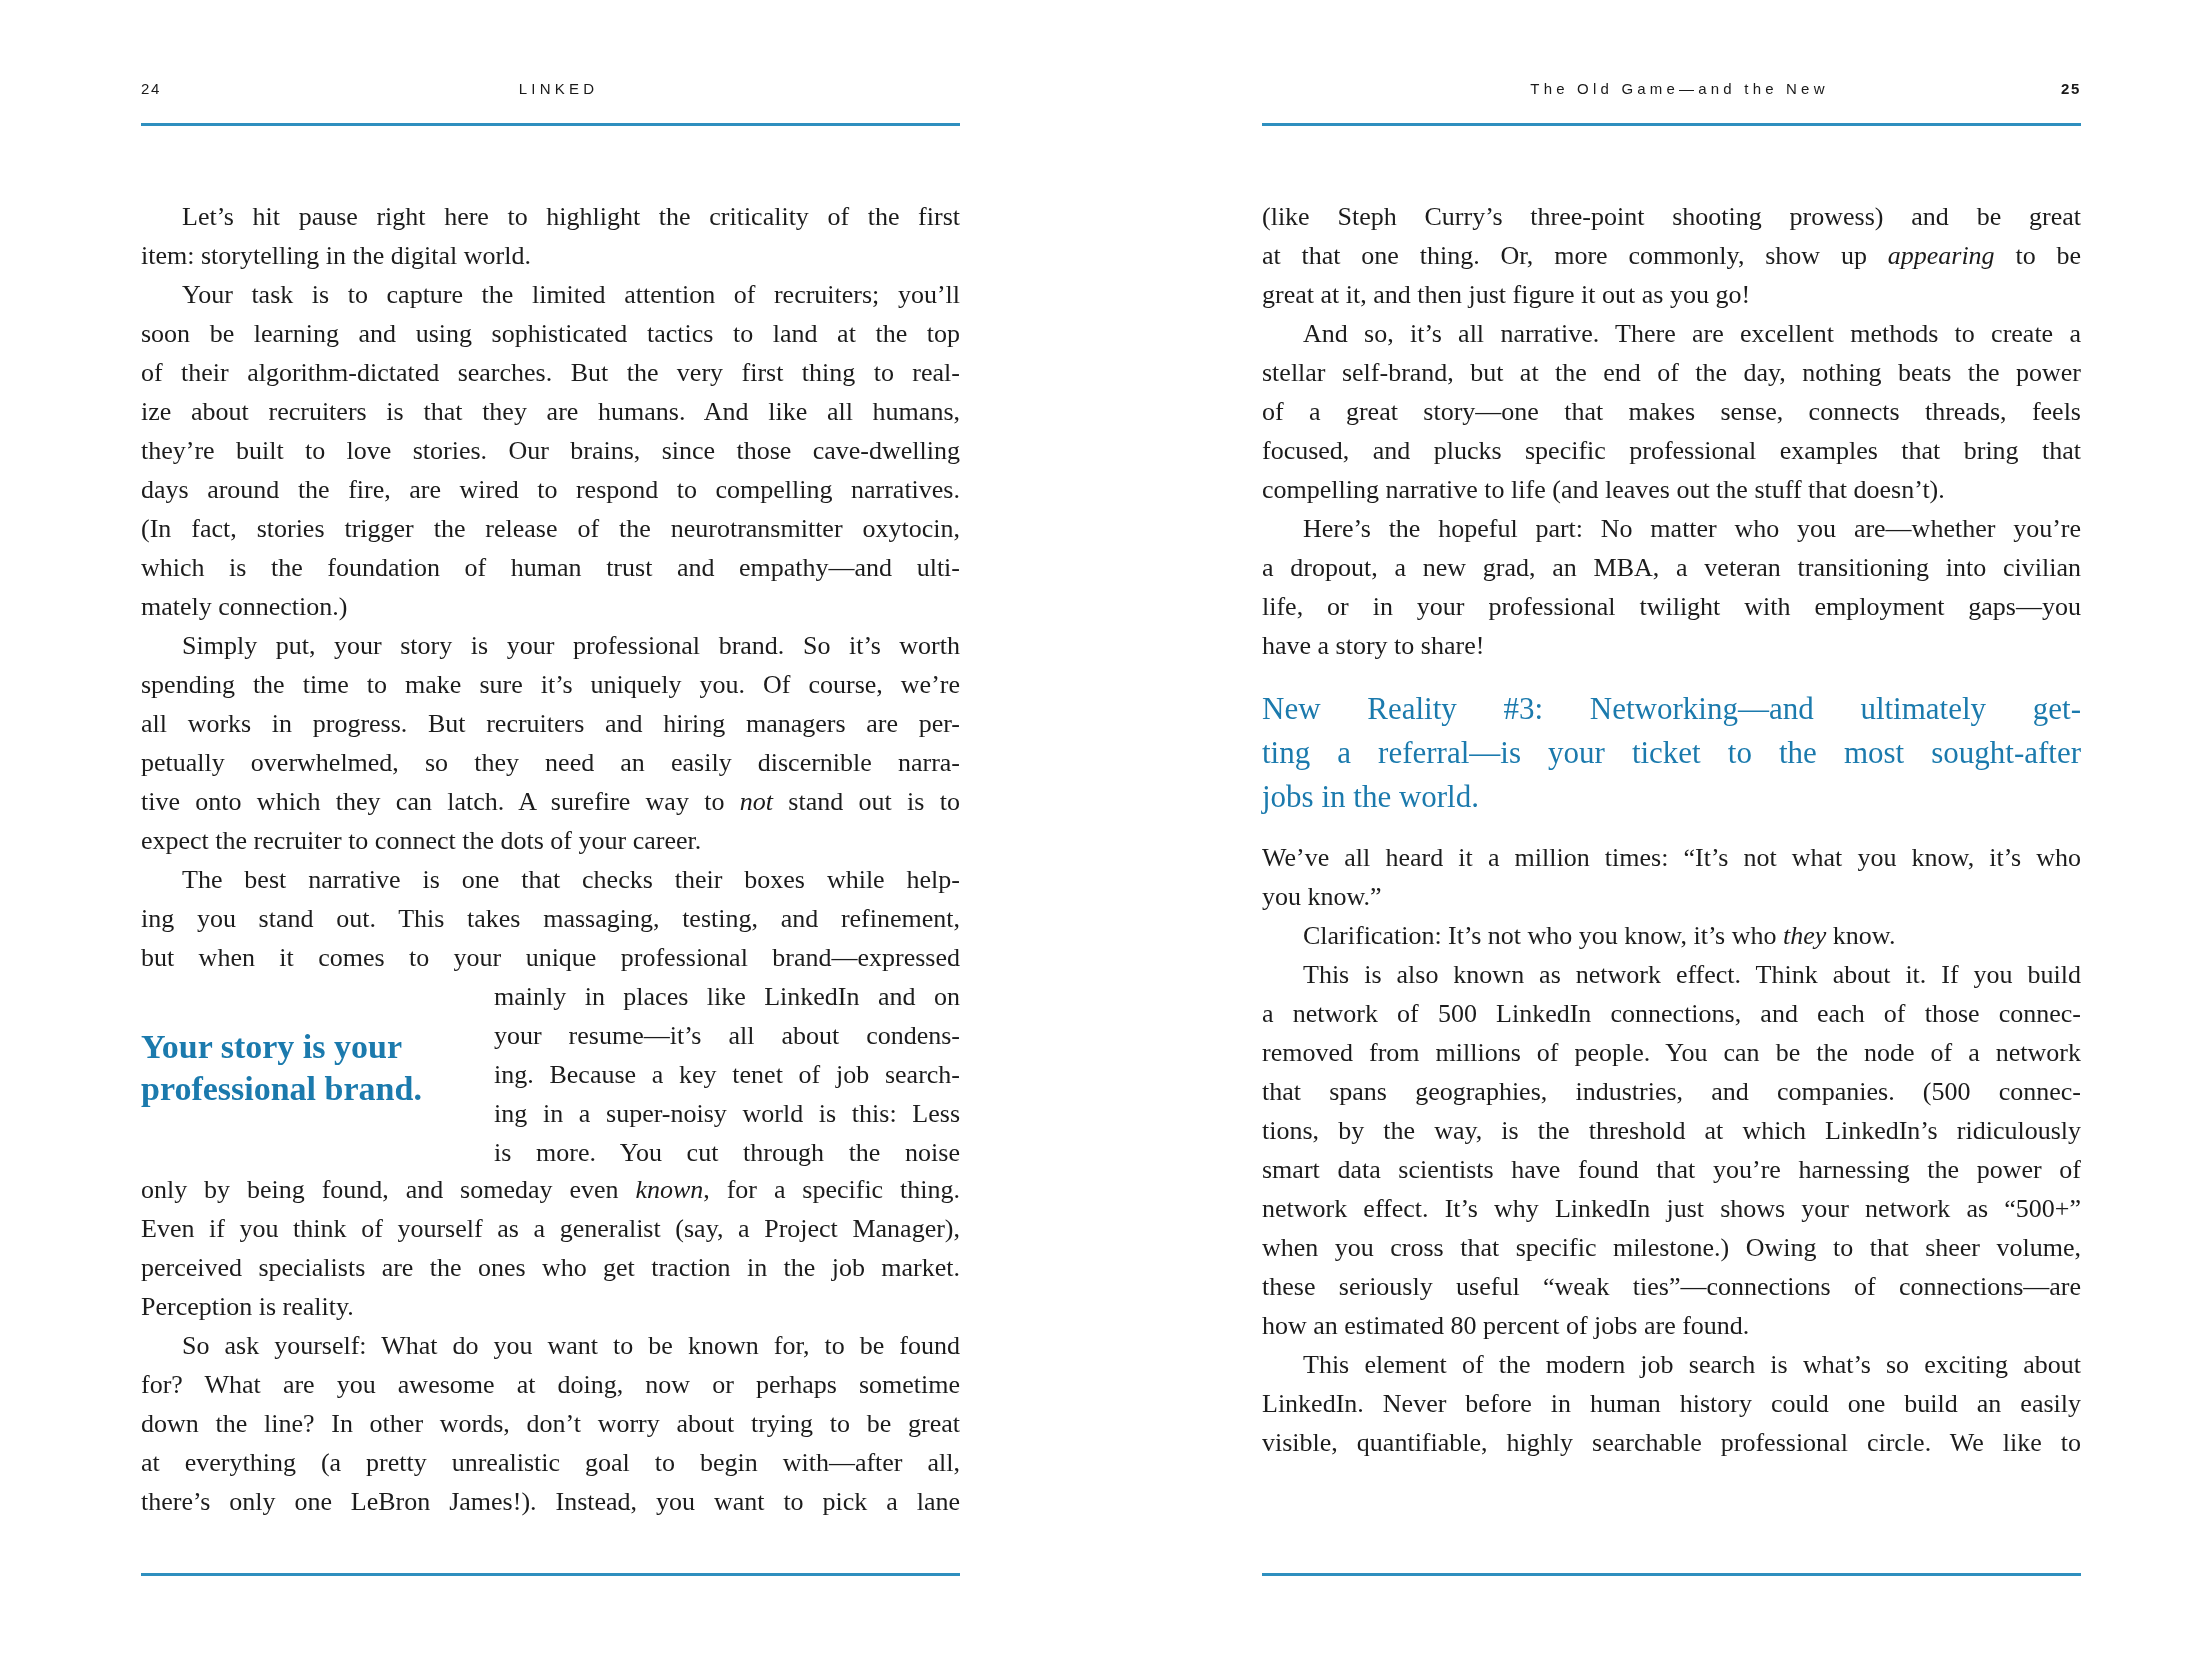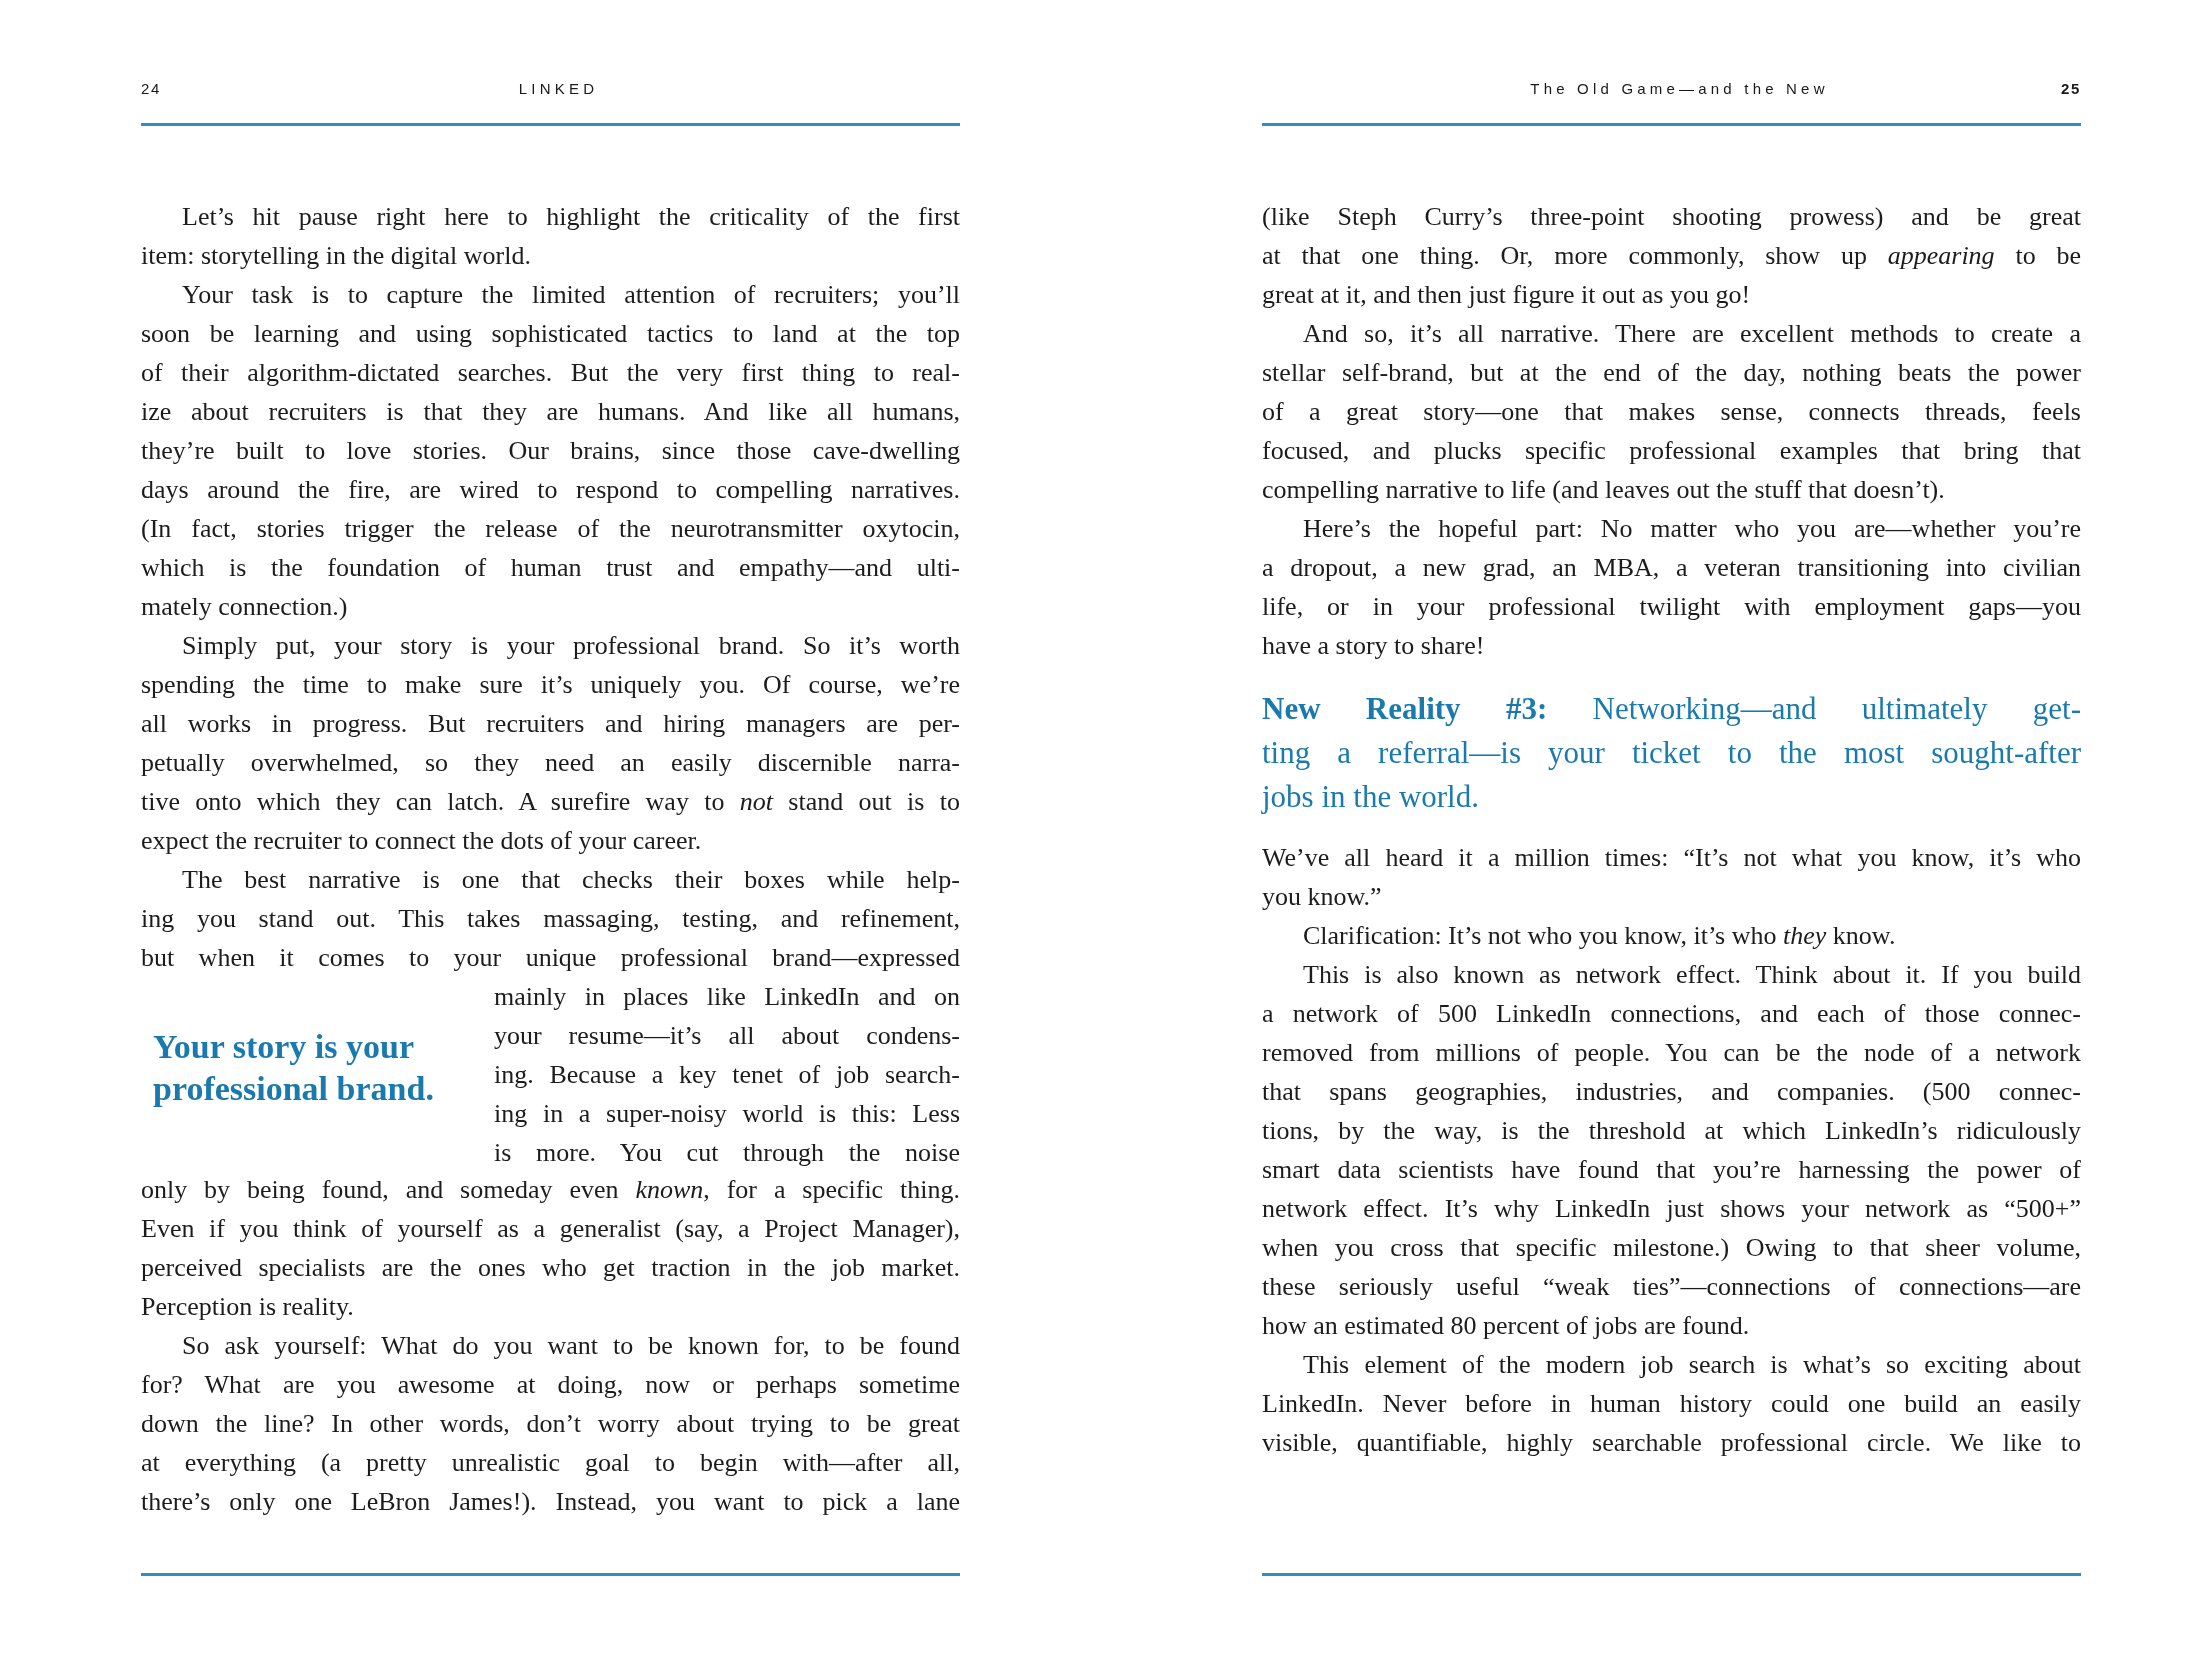--- a/index.html
+++ b/index.html
@@ -31,35 +31,35 @@
 
   .line {
     font-size:26px; line-height:39px; height:39px;
     text-align:justify; text-align-last:justify; text-justify:inter-word;
     white-space:nowrap;
   }
   .line.last { text-align-last:left; }
   .line.indent { text-indent:41px; }
 
   .wrap-row { display:flex; height:193px; }
-  .pullquote { width:353px; box-sizing:border-box; padding-top:49px;margin-left:12px; }
+  .pullquote { width:353px; box-sizing:border-box; padding-top:49px; }
   .pq-line {
     font-size:34px; line-height:42px; font-weight:bold;
     color:var(--text-blue,#1b7aad); white-space:nowrap;
   }
   .narrow-col { width:466px; margin-left:auto; }
   .narrow-col .line { width:466px; }
 
   .heading { margin-top:22px; margin-bottom:18.7px; }
   .h-line {
     font-size:31px; line-height:44px; height:44px; color:var(--text-blue,#1b7aad);
     text-align:justify; text-align-last:justify; text-justify:inter-word; white-space:nowrap;
   }
   .h-line.last { text-align-last:left; }
-  .h-lead { font-weight:bold; }
+  .h-lead { font-weight:normal; }
   i { font-style:italic; }
 </style>
 </head>
 <body>
 
 <div class="page" id="left-page">
   <div class="pgnum pos-left">24</div>
   <div class="runhead">LINKED</div>
   <div class="rule head"></div>
   <div class="body-col" id="left-body">

